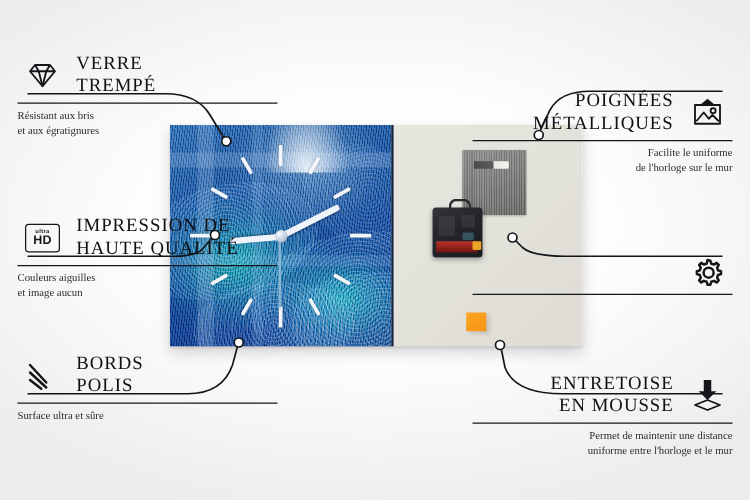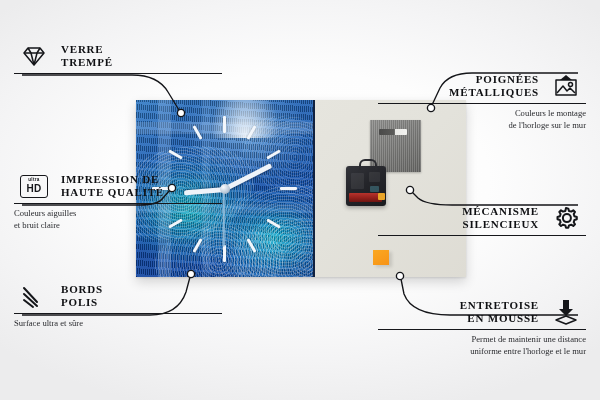--- a/index.html
+++ b/index.html
@@ -195,22 +195,22 @@
   .ficon {
     flex: 0 0 auto;
     width: 40px;
     height: 28px;
     color: #15161a;
     display: flex;
     align-items: center;
     justify-content: center;
   }
   .ftitle {
-    font-size: 11px;
-    font-weight: bold;
+    font-size: 15px;
+    font-weight: normal;
     letter-spacing: 0.8px;
     line-height: 1.22;
     color: #0f1013;
     text-transform: uppercase;
   }
   .feature.left .ftitle { text-align: left; }
   .feature.right .ftitle { text-align: right; }
   .rule {
     height: 1px;
     background: #16171b;
@@ -355,34 +355,35 @@
           <path d="M4,11 L8,6 L20,6 L24,11 L14,23 Z"></path>
           <path d="M4,11 L24,11"></path>
               <path d="M8,6 L11,11 L14,23"></path>
               <path d="M20,6 L17,11 L14,23"></path>
         </g>
           </svg>
       </span>
       <span class="ftitle"><span>VERRE</span><br><span>TREMPÉ</span></span>
     </div>
     <div class="rule"></div>
+    <div class="fdesc"><span>Résistant aux bris</span><br><span>et aux égratignures</span></div>
   </div>
 
   <div class="feature left" id="f-impression">
     <div class="head">
       <span class="ficon">
         <span id="hd-badge">
           <span id="hd-ultra">ultra</span>
           <span id="hd-main">HD</span>
         </span>
       </span>
       <span class="ftitle"><span>IMPRESSION DE</span><br><span>HAUTE QUALITÉ</span></span>
     </div>
     <div class="rule"></div>
-    <div class="fdesc"><span>Couleurs aiguilles</span><br><span>et bruit claire</span></div>
+    <div class="fdesc"><span>Couleurs aiguilles</span><br><span>et image aucun</span></div>
   </div>
 
   <div class="feature left" id="f-bords">
     <div class="head">
       <span class="ficon">
         <svg class="icn" viewBox="0 0 28 28">
             <g stroke="currentColor" stroke-width="2" stroke-linecap="round" fill="none">
           <path d="M4,6 L17,20"></path>
               <path d="M4,12 L17,24"></path>
               <path d="M4,18 L13,25"></path>
@@ -403,34 +404,33 @@
           <path d="M14,3 L8,8 L20,8 Z" fill="currentColor" stroke="none"></path>
           <rect x="4" y="8" width="20" height="15"></rect>
           <path d="M5,21 L11,14 L15,19 L18,16 L23,21"></path>
           <circle cx="18.5" cy="12.5" r="2"></circle>
         </g>
           </svg>
       </span>
       <span class="ftitle"><span>POIGNÉES</span><br><span>MÉTALLIQUES</span></span>
     </div>
     <div class="rule"></div>
-    <div class="fdesc"><span>Couleurs le montage</span><br><span>de l'horloge sur le mur</span></div>
+    <div class="fdesc"><span>Facilite le uniforme</span><br><span>de l'horloge sur le mur</span></div>
   </div>
 
   <div class="feature right" id="f-mecanisme">
     <div class="head">
       <span class="ficon">
         <svg class="icn" viewBox="0 0 28 28">
             <g fill="none" stroke="currentColor" stroke-width="2" stroke-linejoin="round">
           <path d="M14,4 L16.3,4.6 L17,7 L19.3,7.6 L21.3,6.3 L23,8 L21.7,10 L22.4,12.3 L24.8,13 L24.8,15.3 L22.4,16 L21.7,18.3 L23,20.3 L21.3,22 L19.3,20.7 L17,21.4 L16.3,23.8 L14,23.8 L13.3,21.4 L11,20.7 L9,22 L7.3,20.3 L8.6,18.3 L7.9,16 L5.5,15.3 L5.5,13 L7.9,12.3 L8.6,10 L7.3,8 L9,6.3 L11,7.6 L13.3,7 Z"></path>
           <circle cx="14.9" cy="14.1" r="4"></circle>
         </g>
           </svg>
       </span>
-      <span class="ftitle"><span>MÉCANISME</span><br><span>SILENCIEUX</span></span>
     </div>
     <div class="rule"></div>
   </div>
 
   <div class="feature right" id="f-entretoise">
     <div class="head">
       <span class="ficon">
         <svg class="icn" viewBox="0 0 28 28">
           <path d="M11,2 L17,2 L17,11 L21,11 L14,18 L7,11 L11,11 Z" fill="currentColor"></path>
           <g fill="none" stroke="currentColor" stroke-width="1.5" stroke-linejoin="round">

